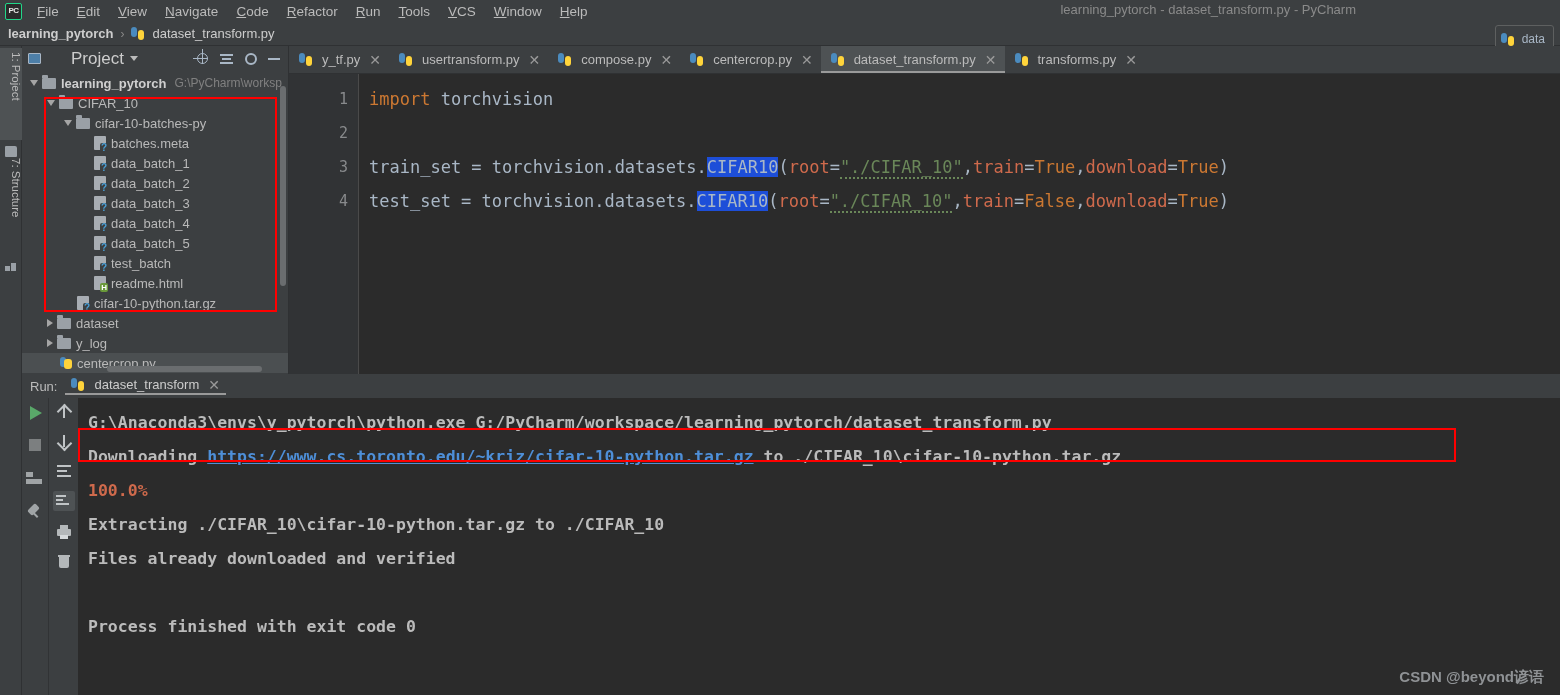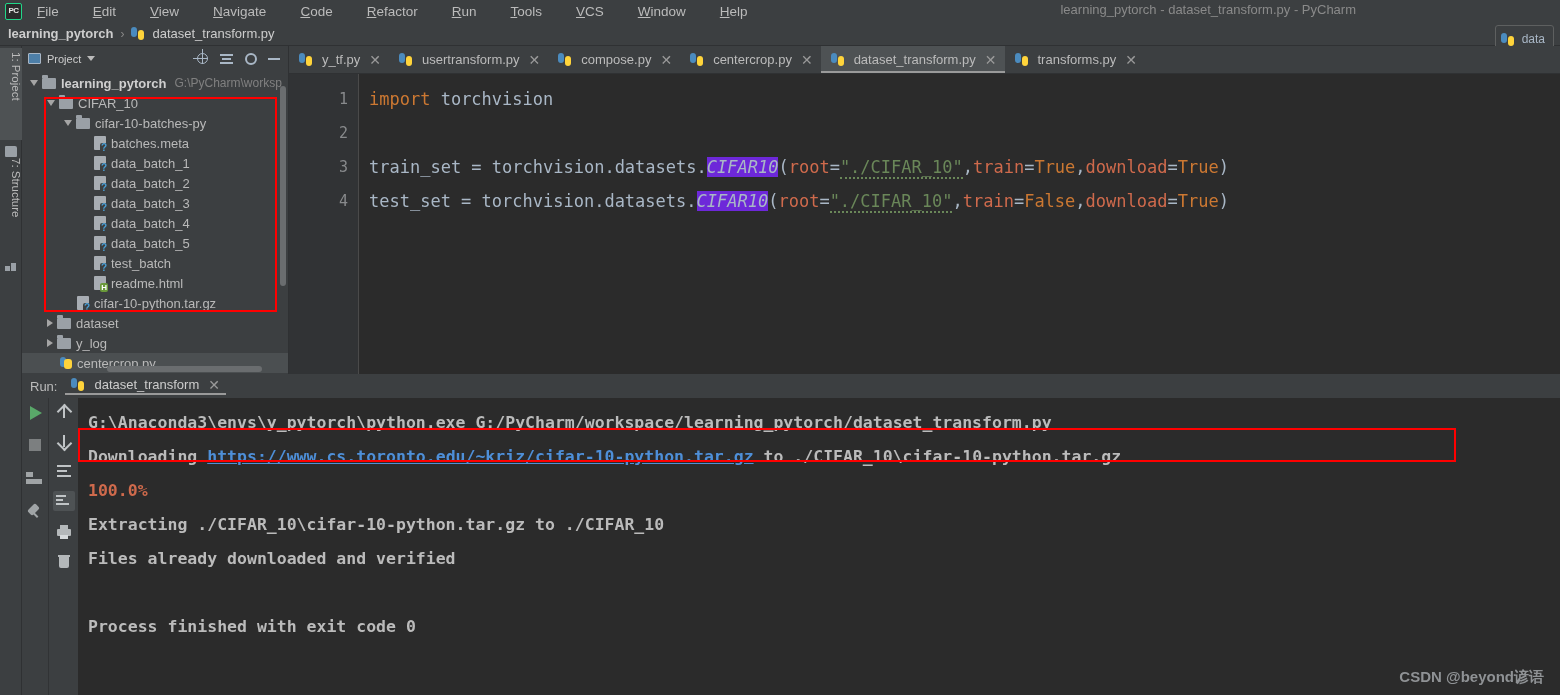--- a/index.html
+++ b/index.html
@@ -15,21 +15,21 @@
   .titlebar {
     position: absolute; top: 0; left: 0; width: 1356px; height: 22px;
     background: #3c3f41; display: flex; align-items: center;
   }
   .pc-logo {
     width: 17px; height: 17px; margin-left: 5px; margin-right: 6px;
     background: #2b2b2b; border: 1.5px solid #21d789; border-radius: 2px;
     color: #e8e8e8; font-size: 8px; font-weight: bold; line-height: 14px;
     text-align: center; letter-spacing: -0.5px;
   }
-  .menu { display: flex; align-items: flex-end; gap: 16px; }
+  .menu { display: flex; align-items: flex-end; gap: 0px; }
   .menu-item {
     color: #bbbbbb; font-size: 13.5px; padding: 2px 9px; cursor: default;
     white-space: nowrap;
   }
   .menu-item u { text-decoration: underline; }
   .win-title {
     position: absolute; left: 0; right: 0; top: 2px; text-align: right;
     color: #8a8a8a; font-size: 13px; pointer-events: none;
   }
 
@@ -93,21 +93,21 @@
     position: absolute; top: 46px; left: 22px; width: 267px; height: 328px;
     background: #3c3f41; border-right: 1px solid #2f3133;
   }
   .project-header {
     height: 25px; display: flex; align-items: center; padding: 0 6px;
   }
   .pheader-icon {
     width: 13px; height: 11px; border: 1.5px solid #a9b7c6; background: #4d7fa8;
     border-radius: 1px; margin-right: 6px;
   }
-  .pheader-label { color: #cdcdcd; font-size: 11px; }
+  .pheader-label { color: #cdcdcd; font-size: 17px; margin-left: 24px; }
   .caret-down {
     margin-left: 6px; width: 0; height: 0;
     border-left: 4px solid transparent; border-right: 4px solid transparent;
     border-top: 5px solid #bbbbbb;
   }
   .pheader-tools { margin-left: auto; display: flex; align-items: center; gap: 9px; }
   .ptool { width: 15px; height: 15px; position: relative; }
   .ic-target { border: 1.5px solid #a9b7c6; border-radius: 50%; width: 11px; height: 11px; margin: 2px; }
   .ic-target::before, .ic-target::after {
     content:""; position:absolute; background:#a9b7c6;
@@ -222,21 +222,21 @@
   }
   .gline { height: 34px; line-height: 34px; padding-right: 10px; }
   .code {
     flex: 1; padding-top: 8px; padding-left: 10px;
     font-family: "DejaVu Sans Mono", monospace; font-size: 17px;
     color: #a9b7c6; white-space: pre;
   }
   .cline { height: 34px; line-height: 34px; }
   .kw { color: #cc7832; }
   .plain { color: #a9b7c6; }
-  .cls { color: #a9b7c6; background: #6d28d9; font-style: italic; }
+  .cls { color: #a9b7c6; background: #1d4ed8; }
   .param { color: #cf6a4c; }
   .strpath { color: #6a8759; border-bottom: 2px dotted #6a8759; }
   .comma { color: #a9b7c6; }
 
   
   .run-panel {
     position: absolute; top: 374px; left: 22px; width: 1538px; height: 321px;
     background: #3c3f41;
   }
   .run-header {

